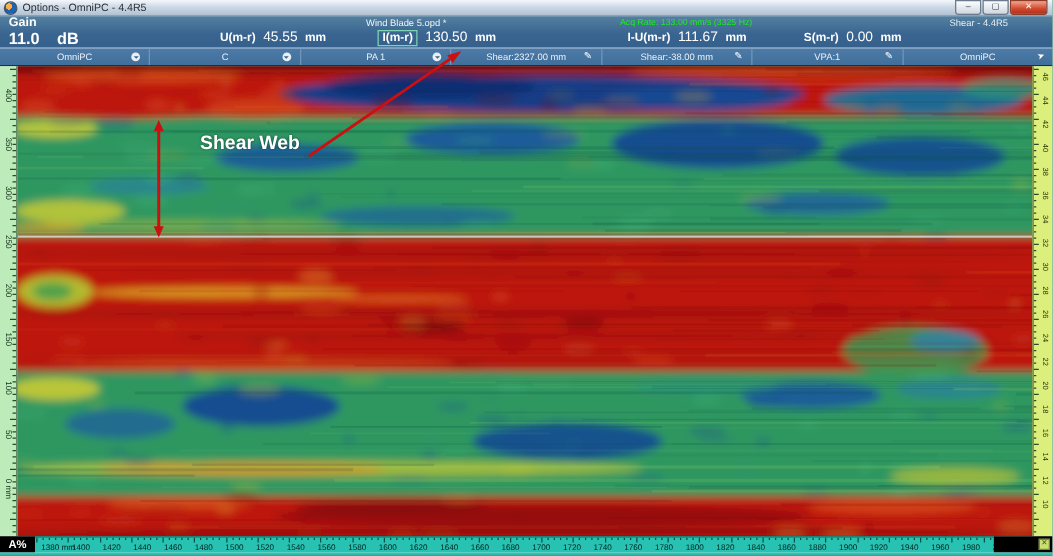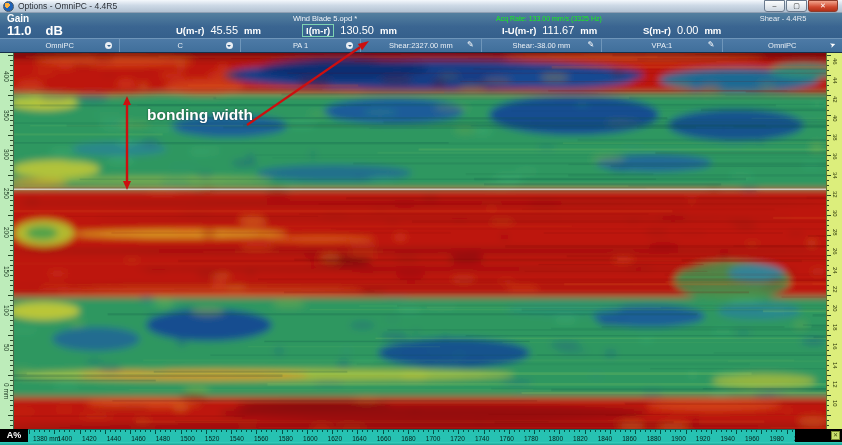--- a/index.html
+++ b/index.html
@@ -803,21 +803,21 @@
       <div class="htick" style="left: 0px; top: 347px; width: 2px; height: 1px;"></div>
       <div class="htick" style="left: 0px; top: 352px; width: 2px; height: 1px;"></div>
       <div class="htick" style="left: 0px; top: 357px; width: 2px; height: 1px;"></div>
       <div class="htick" style="left: 0px; top: 362px; width: 4px; height: 1px;"></div>
       <div class="htick" style="left: 0px; top: 367px; width: 2px; height: 1px;"></div>
       <div class="htick" style="left: 0px; top: 372px; width: 2px; height: 1px;"></div>
     </div>
 </div>
 
 <div class="annotation">
-  <div>bonding width</div>
+  <div>Shear Web</div>
 </div>
 
 <svg class="overlay-svg" id="overlay" viewBox="0 0 842 445">
     <line x1="127" y1="103" x2="127" y2="183" stroke="#cc0f0f" stroke-width="2.4"></line>
     <polygon points="123,105 131,105 127,96" fill="#cc0f0f"></polygon>
     <polygon points="123,181 131,181 127,190" fill="#cc0f0f"></polygon>
     <line x1="247" y1="125" x2="359.9398746942406" y2="47.23811906298189" stroke="#cc0f0f" stroke-width="2.2"></line>
     <polygon points="369,41 362.0948612796343,50.367980532244225 357.78488810884687,44.10825759371955" fill="#cc0f0f"></polygon>
   </svg>
 

